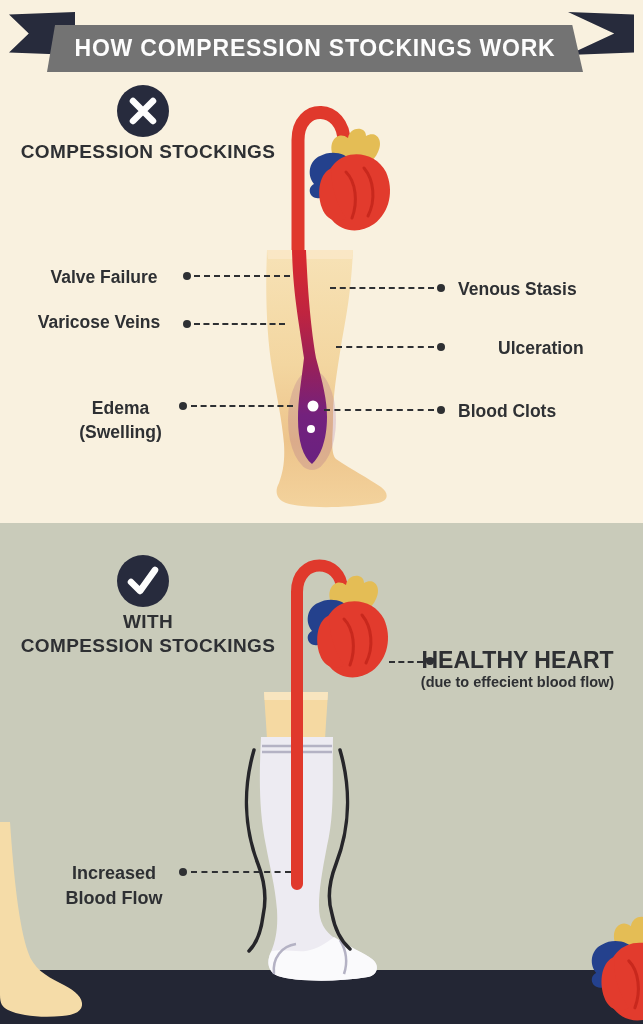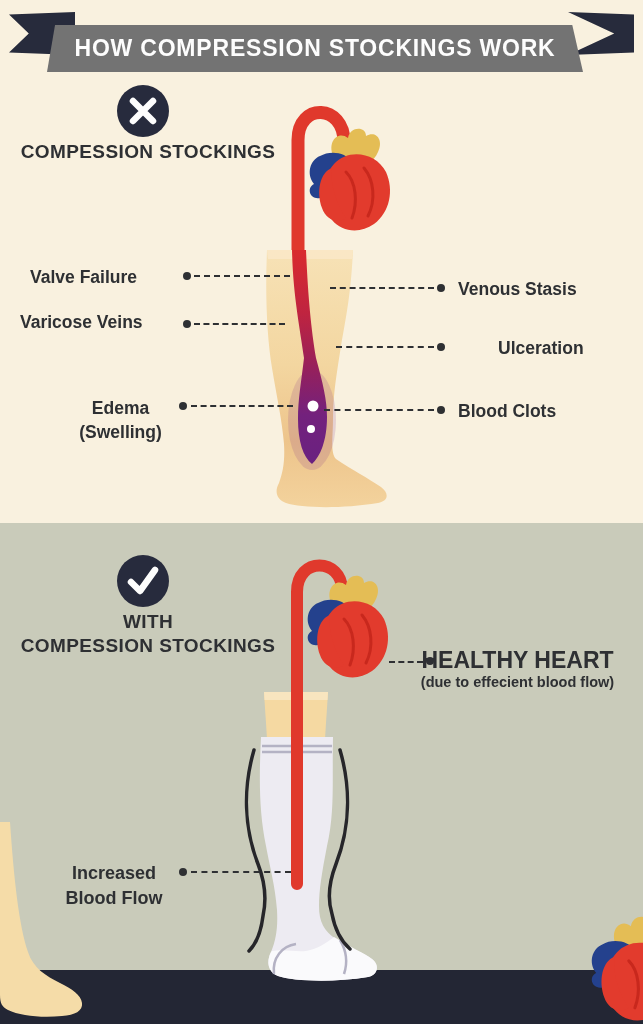--- a/index.html
+++ b/index.html
@@ -26,21 +26,21 @@
     color:#2e3033; font-weight:bold; font-size:19px; letter-spacing:.4px; line-height:24px; }
 
   
   #art { position:absolute; left:0; top:0; width:643px; height:1024px; z-index:1; }
 
   
   .lbl { position:absolute; z-index:4; color:#2e3033; font-weight:bold; font-size:17.5px; line-height:21px; }
   .dot { position:absolute; z-index:4; width:8px; height:8px; border-radius:50%; background:#2e3033; }
   .dash { position:absolute; z-index:4; border-top:2.5px dashed #2e3033; }
   .center { text-align:center; }
-  .right { text-align:left; }
+  .right { text-align:center; }
 
   #lbl-healthy-sub { font-size:14.5px; }
 
   #footer-credit { position:absolute; left:0; top:984px; width:100%; text-align:center;
     z-index:6; color:#f2f2f2; font-size:18px; letter-spacing:.3px; }
 </style>
 </head>
 <body>
 
 <div id="canvas">

